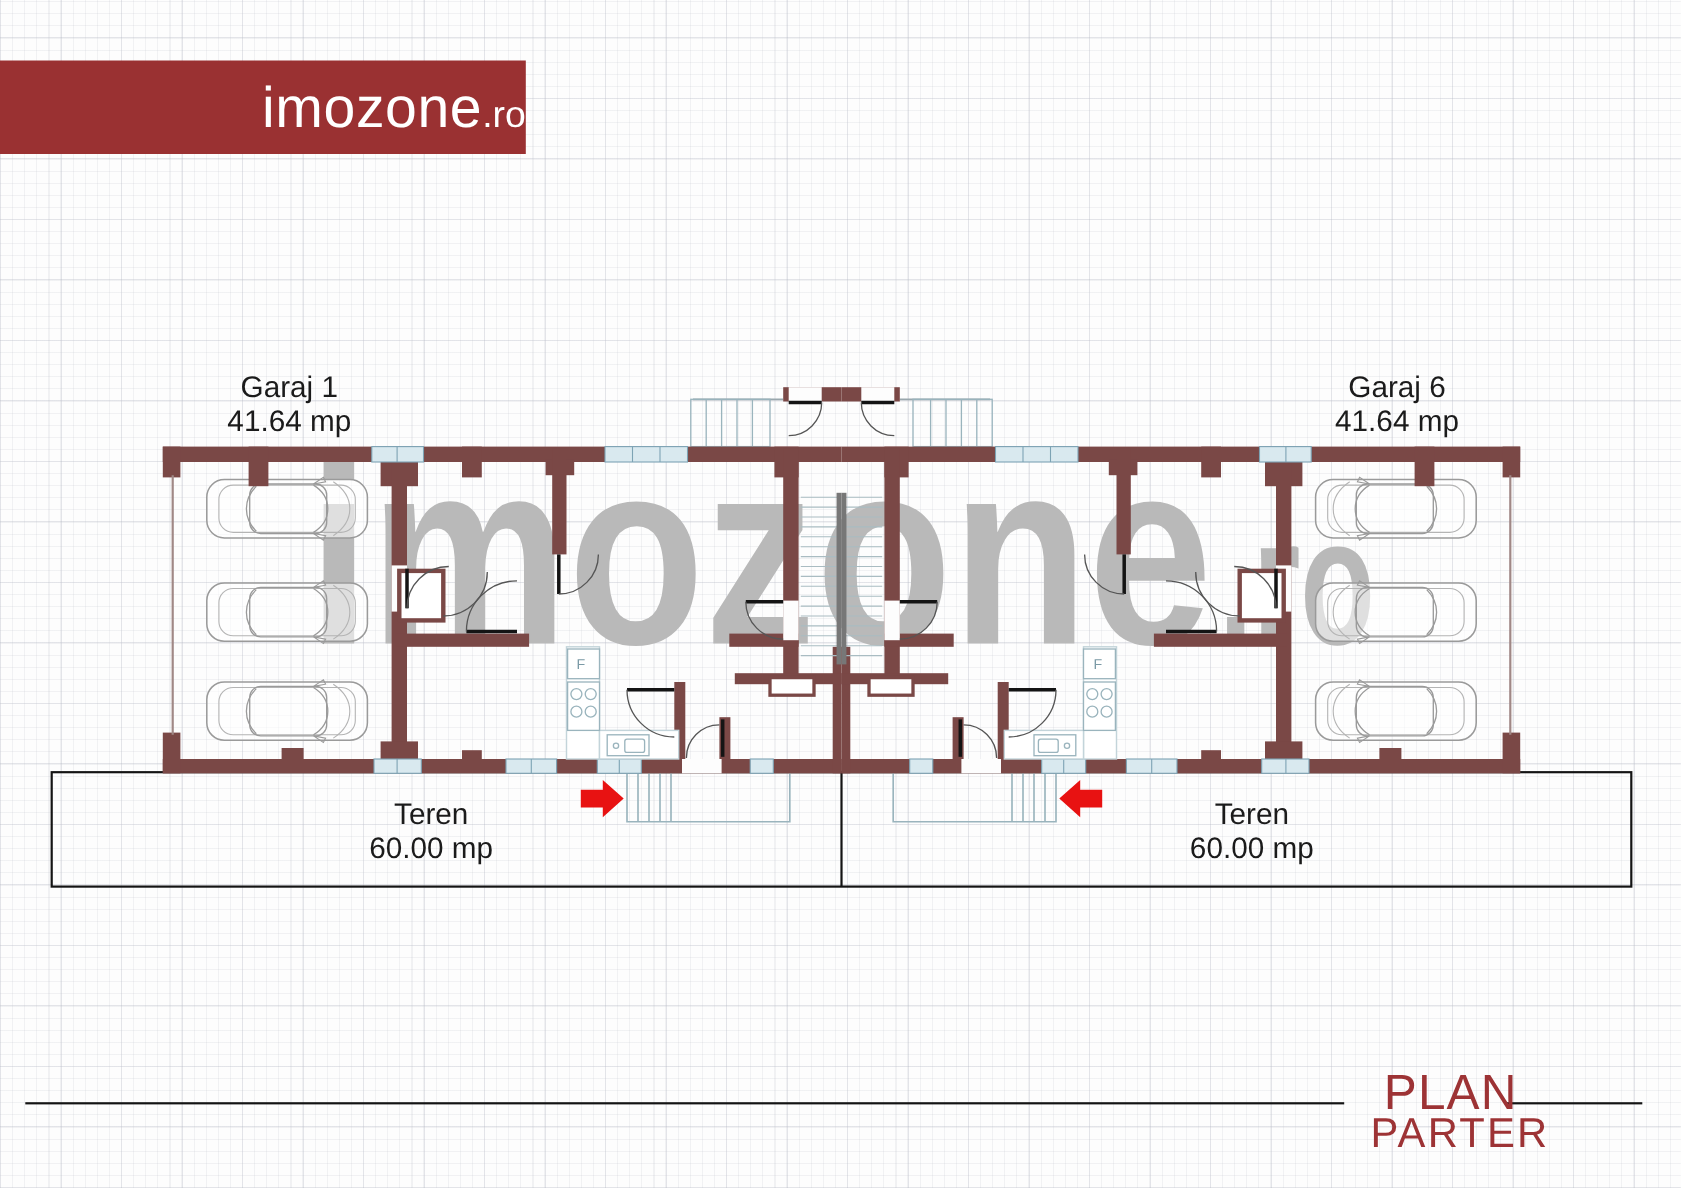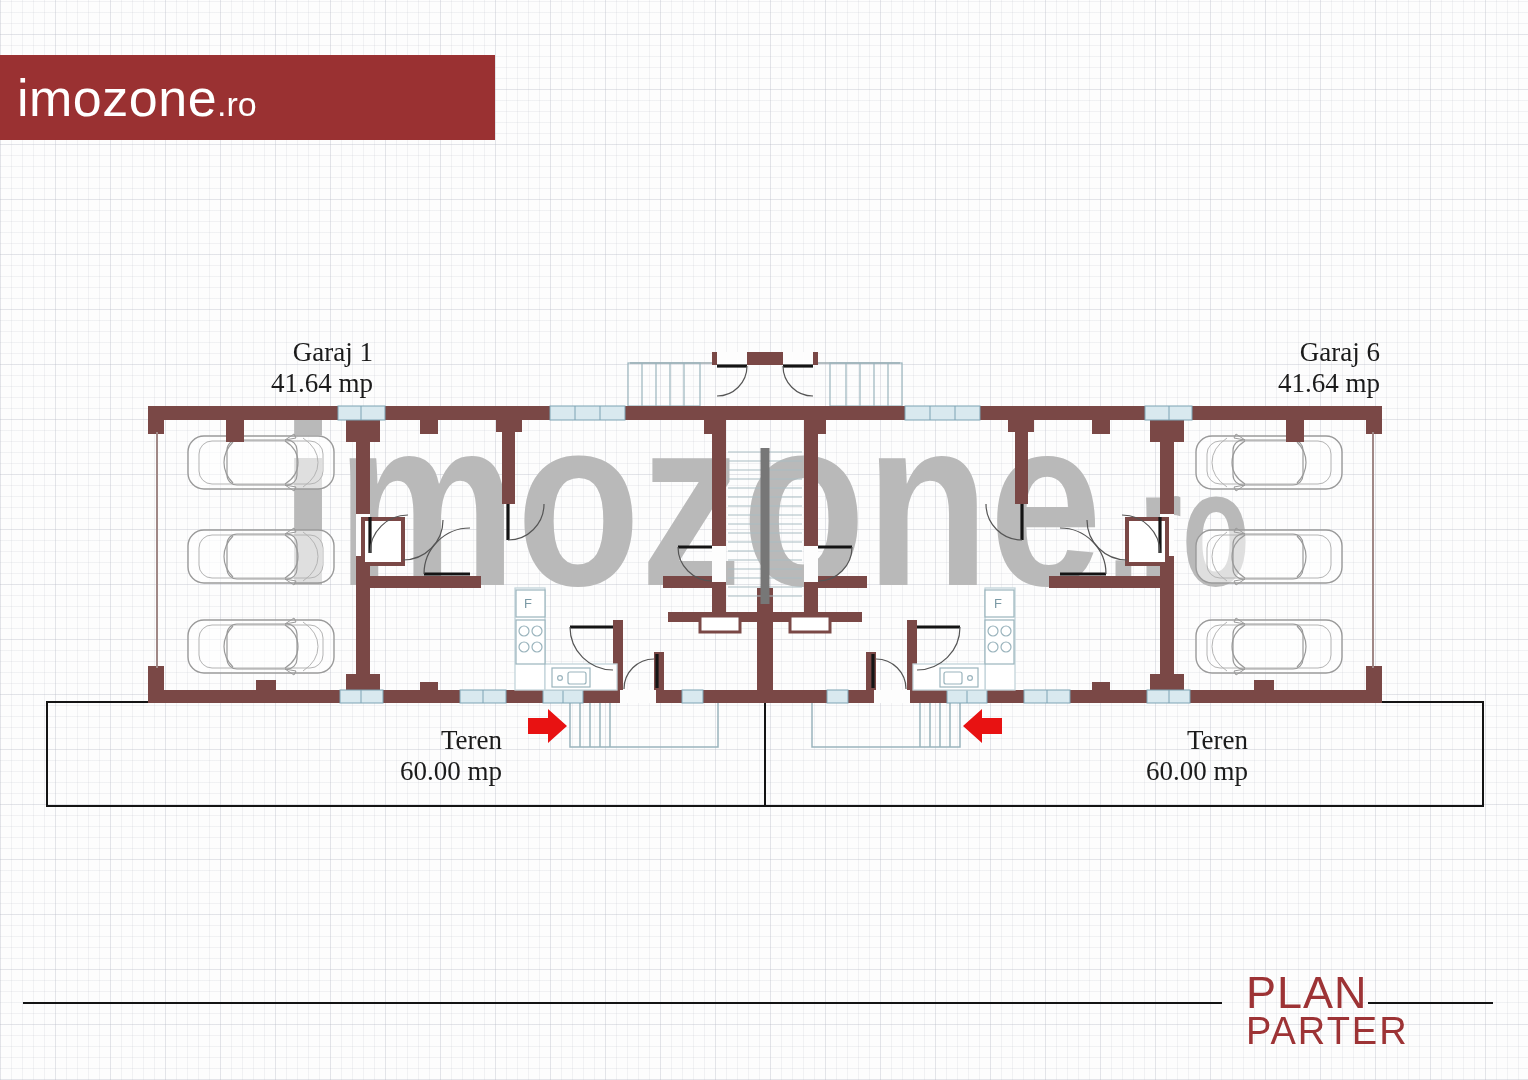--- a/index.html
+++ b/index.html
@@ -11,41 +11,41 @@
     background-image:
       repeating-linear-gradient(90deg, rgba(185,188,198,0.18) 0 1px, transparent 1px 11px),
       repeating-linear-gradient(0deg,  rgba(185,188,198,0.18) 0 1px, transparent 1px 11px),
       repeating-linear-gradient(90deg, rgba(168,172,188,0.20) 0 1px, transparent 1px 55px),
       repeating-linear-gradient(0deg,  rgba(168,172,188,0.20) 0 1px, transparent 1px 55px);
     font-family:"Liberation Sans", sans-serif;
   }
   .banner{
     position:absolute;left:0;top:55px;width:478px;height:85px;
     background:#9a3132;color:#fff;
-    display:flex;align-items:center;justify-content:flex-start;padding-left:17px;
+    display:flex;align-items:center;justify-content:flex-end;
   }
   .banner .logo-main{font-size:52px;letter-spacing:0.5px;}
   .banner .logo-suffix{font-size:34px;}
   .plan-svg{position:absolute;left:0;top:0;}
   .area-label{
-    position:absolute;width:220px;text-align:right;
-    font-family:Liberation Serif, serif;
+    position:absolute;width:220px;text-align:center;
+    font-family:Liberation Sans, sans-serif;
     font-size:27px;line-height:31px;color:#1b1b1b;
   }
   .lbl-garaj1{left:153px;top:337px;}
   .lbl-garaj2{left:1160px;top:337px;}
   .lbl-teren1{left:282px;top:725px;}
   .lbl-teren2{left:1028px;top:725px;}
   .rule{position:absolute;top:1002px;height:2px;background:#141414;}
   .rule-left{left:23px;width:1199px;}
   .rule-right{left:1368px;width:125px;}
   .footer-plan{
     position:absolute;left:1246px;top:970px;color:#9d3335;
   }
-  .footer-plan .plan-title{font-size:45px;line-height:46px;letter-spacing:1px;}
+  .footer-plan .plan-title{font-size:45px;line-height:46px;letter-spacing:1px;margin-left:12px;}
   .footer-plan .plan-subtitle{font-size:38px;line-height:30px;letter-spacing:2px;}
 </style>
 </head>
 <body>
 
 <div class="page">
 
   <div class="banner">
     <span>
       <span class="logo-main">imozone</span><span class="logo-suffix">.ro</span>

